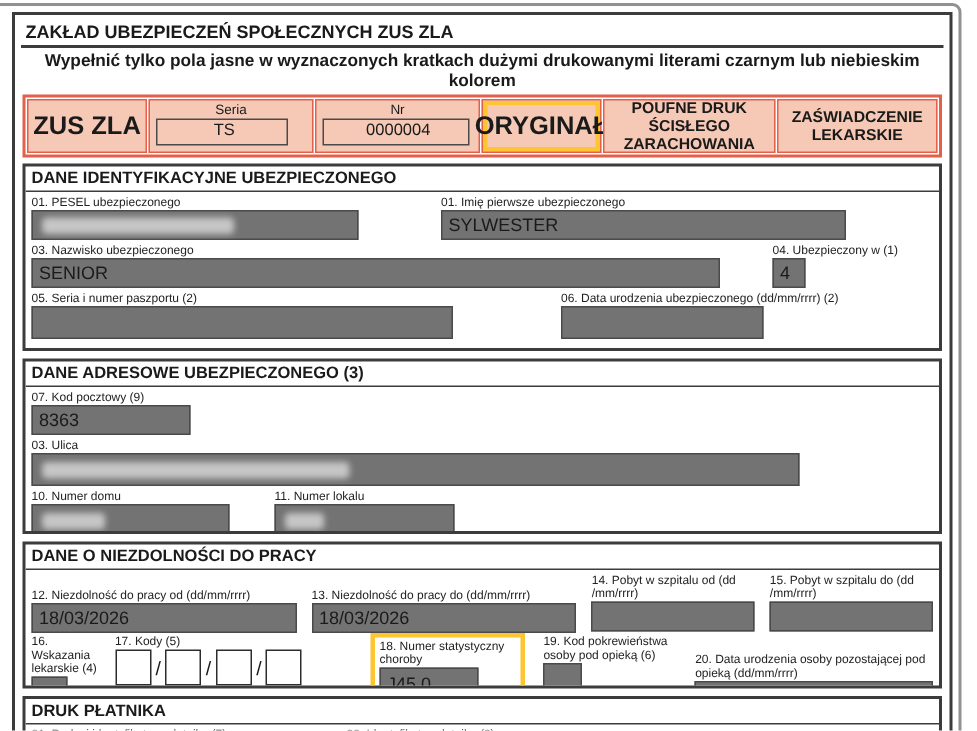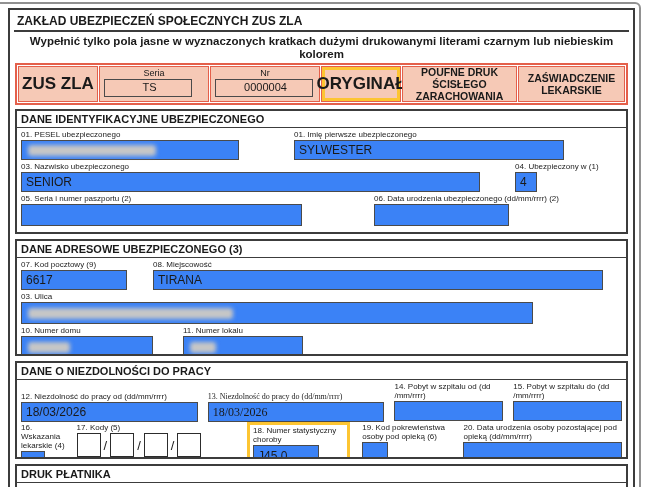--- a/index.html
+++ b/index.html
@@ -37,21 +37,21 @@
   .sec-title { font-size:11px; font-weight:bold; padding:2px 0 2px 1px;
     border-bottom:1.5px solid #3c3c3c; margin:0 -4px; padding-left:4px; }
   .sec1 { height:125px; margin-top:4px; }
   .sec2 { height:117px; }
   .sec3 { height:98px; }
   .sec4 { height:70px; }
 
   .row { display:flex; margin-top:2px; }
   .f-label { font-size:8px; line-height:9px; color:#222; margin-bottom:1px; }
   .f-box { border:1.5px solid #4a4a4a; height:20px; font-size:12px;
-    display:flex; align-items:center; padding-left:4px; background:#3b82f6; }
+    display:flex; align-items:center; padding-left:4px; background:#737373; }
   .tall-label { height:19px; display:flex; align-items:flex-end; }
   .redact { display:inline-block; height:11px; background:#c6c6c6;
     filter:blur(2px); border-radius:3px; margin-left:2px; }
 
   
   .f01 { width:218px; margin-right:55px; } .f01 .redact { width:128px; }
   .f02 { width:270px; }
   .f03 { width:472px; margin-right:35px; }
   .f04 { width:110px; } .f04 .f-box { width:22px; }
   .f05 { width:281px; margin-right:72px; } .f05 .f-box { height:22px; }
@@ -59,34 +59,34 @@
 
   
   .f07 { width:106px; margin-right:26px; }
   .f08 { width:450px; }
   .f09 { width:512px; } .f09 .f-box { height:22px; } .f09 .redact { width:205px; }
   .f10 { width:132px; margin-right:30px; } .f10 .f-box { height:22px; } .f10 .redact { width:42px; }
   .f11 { width:120px; } .f11 .f-box { height:22px; } .f11 .redact { width:26px; }
 
   
   .f12 { width:182px; margin-right:10px; }
-  .f13 { width:182px; margin-right:10px;font-family:Liberation Serif, serif; }
+  .f13 { width:182px; margin-right:10px; }
   .f14 { width:112px; margin-right:10px; }
   .f15 { width:112px; }
   .row-b { margin-top:1px; align-items:flex-start; }
   .f16 { width:46px; margin-right:10px; } .f16 .f-box { width:24px; height:23px; }
   .f17 { width:172px; }
   .codes { display:flex; align-items:center; margin-top:1px; }
   .code-box { width:24px; height:24px; border:1.5px solid #2c2c2c; margin-right:2px; }
   .code-sep { font-size:13px; margin:0 3px 0 1px; }
   .hl { border:3px solid #fdc532; padding:1px 5px 4px 3px; width:104px;
     margin:-1px 12px 0 0; }
   .hl .f-box { width:66px; height:22px; }
   .f19 { width:92px; margin-right:10px; } .f19 .f-box { width:26px; height:23px; }
-  .f20 { width:160px; } .f20 .f-box { height:22px; margin-top:1px; }
+  .f20 { width:160px;margin-top:12px; } .f20 .f-box { height:22px; margin-top:1px; }
 
   
   .f21 { width:210px; }
   .f22 { width:310px; }
 </style>
 </head>
 <body>
 
 <div class="screen">
   <div class="page-frame"></div>
@@ -145,25 +145,21 @@
           <div class="f-box"></div>
         </div>
       </div>
     </div>
 
     <div class="sec sec2">
       <div class="sec-title">DANE ADRESOWE UBEZPIECZONEGO (3)</div>
       <div class="row">
         <div class="f07">
           <div class="f-label">07. Kod pocztowy (9)</div>
-          <div class="f-box">6617</div>
-        </div>
-        <div class="f08">
-          <div class="f-label">08. Miejscowość</div>
-          <div class="f-box">TIRANA</div>
+          <div class="f-box">8363</div>
         </div>
       </div>
       <div class="row">
         <div class="f09">
           <div class="f-label">03. Ulica</div>
           <div class="f-box">
               <span class="redact"></span>
             </div>
         </div>
       </div>

